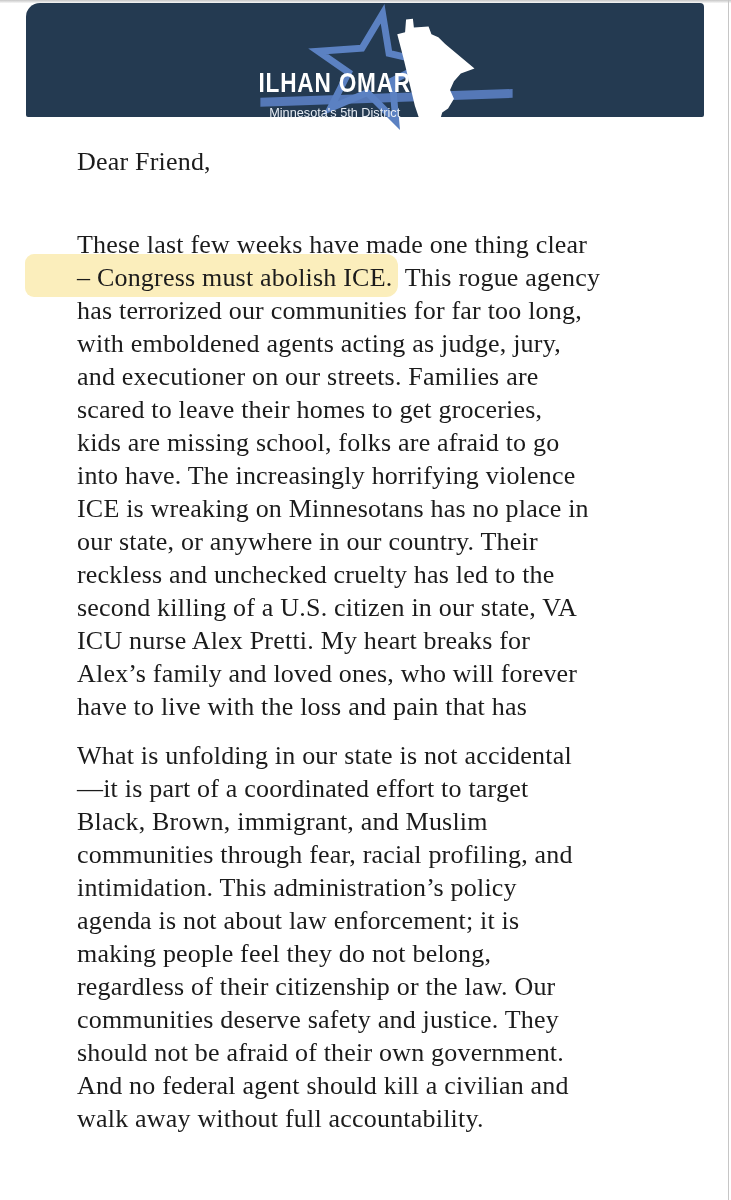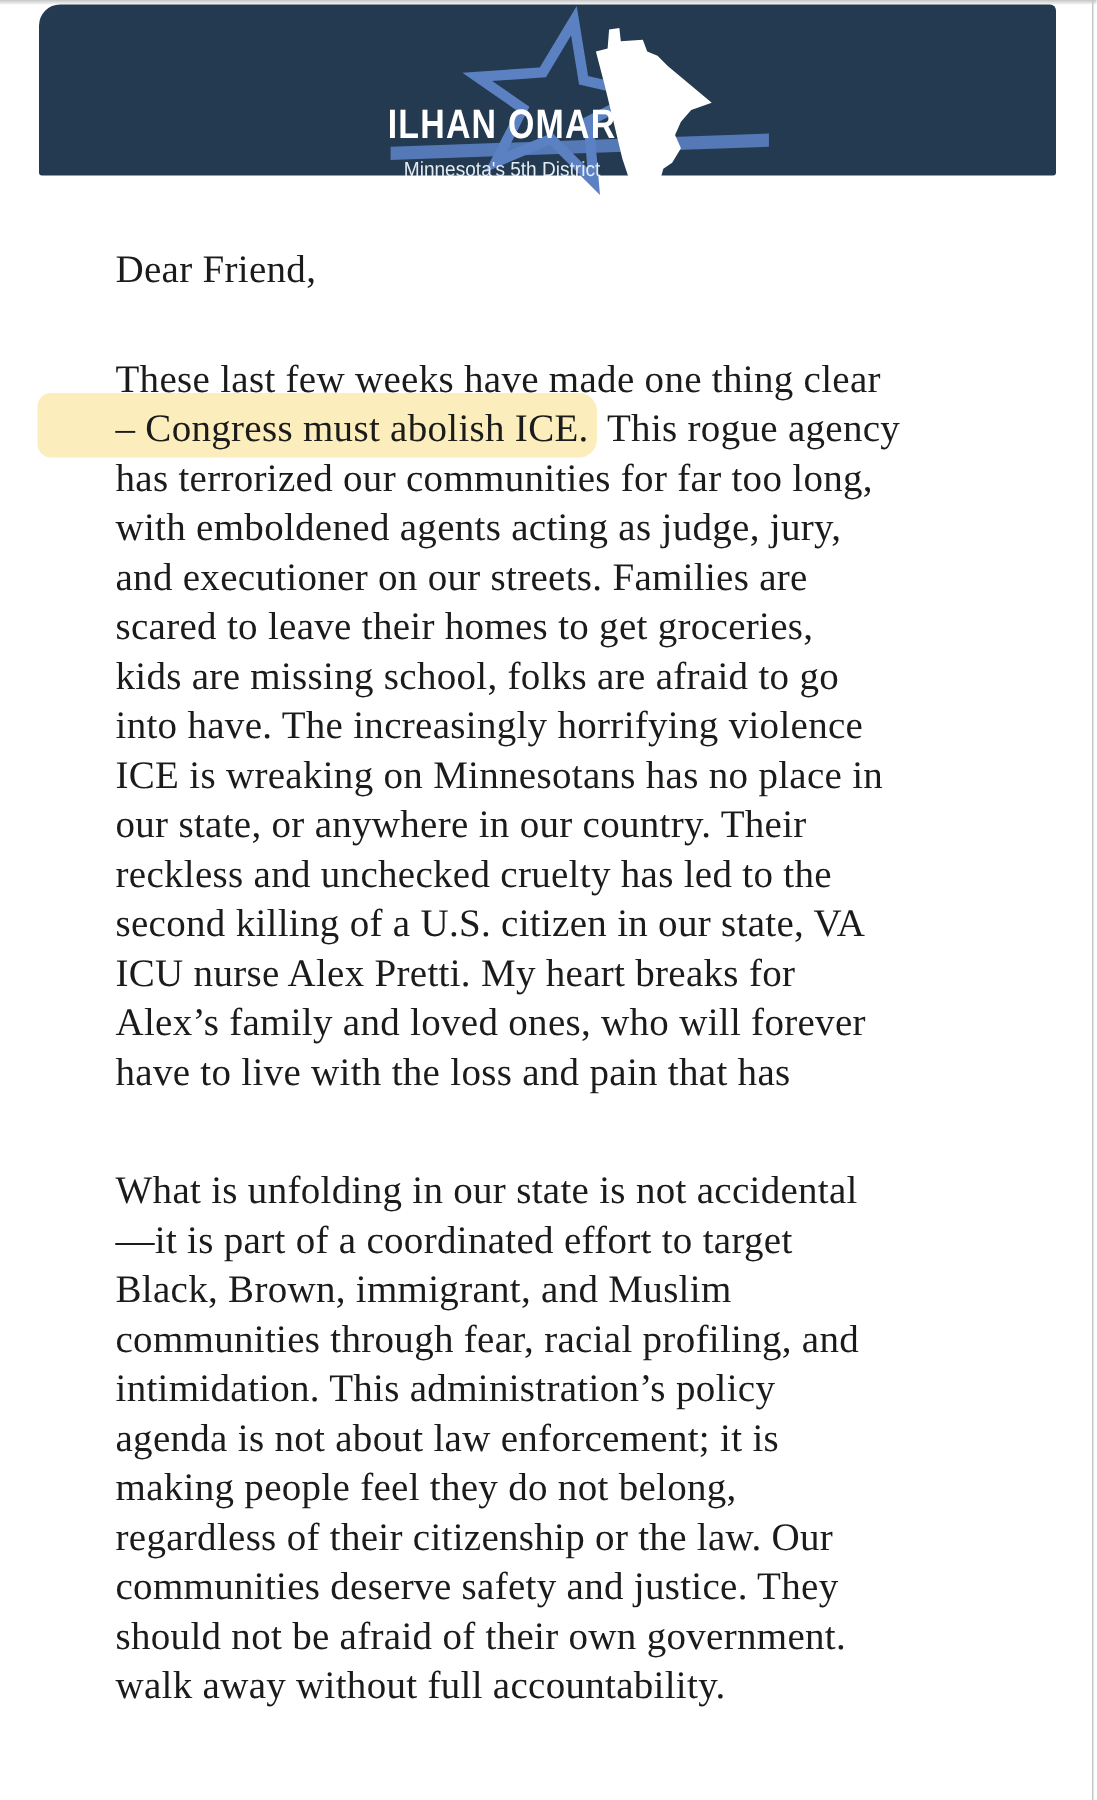--- a/index.html
+++ b/index.html
@@ -23,32 +23,32 @@
   }
   .email-header {
     position: absolute; top: 3px; left: 26px;
     width: 678px; height: 114px;
     background: #243a51;
     border-radius: 14px 4px 2px 2px;
   }
   .email-header svg { display: block; width: 678px; height: 131px; }
 
   .letter {
-    position: absolute; top: 134px; left: 0; width: 731px;
+    position: absolute; top: 116px; left: 0; width: 731px;
   }
   .line {
     margin-left: 77px;
     font-size: 26px;
     line-height: 33px;
     white-space: nowrap;
     letter-spacing: 0.2px;
   }
   .salutation { margin-top: 29px; }
-  .paragraph-1 { margin-top: 40px; }
-  .paragraph-2 { margin-top: 46px; }
+  .paragraph-1 { margin-top: 50px; }
+  .paragraph-2 { margin-top: 16px; }
   .hl {
     background: #fbeebc;
     padding: 9px 6px 5px 52px;
     margin-left: -52px;
     border-radius: 9px 12px 12px 9px;
     box-decoration-break: clone;
   }
 </style>
 </head>
 <body>
@@ -96,15 +96,16 @@
     <div class="line">What is unfolding in our state is not accidental</div>
     <div class="line">—it is part of a coordinated effort to target</div>
     <div class="line">Black, Brown, immigrant, and Muslim</div>
     <div class="line">communities through fear, racial profiling, and</div>
     <div class="line">intimidation. This administration’s policy</div>
     <div class="line">agenda is not about law enforcement; it is</div>
     <div class="line">making people feel they do not belong,</div>
     <div class="line">regardless of their citizenship or the law. Our</div>
     <div class="line">communities deserve safety and justice. They</div>
     <div class="line">should not be afraid of their own government.</div>
+    <div class="line">And no federal agent should kill a civilian and</div>
     <div class="line">walk away without full accountability.</div>
   </div>
 </div>
 
 </body></html>

